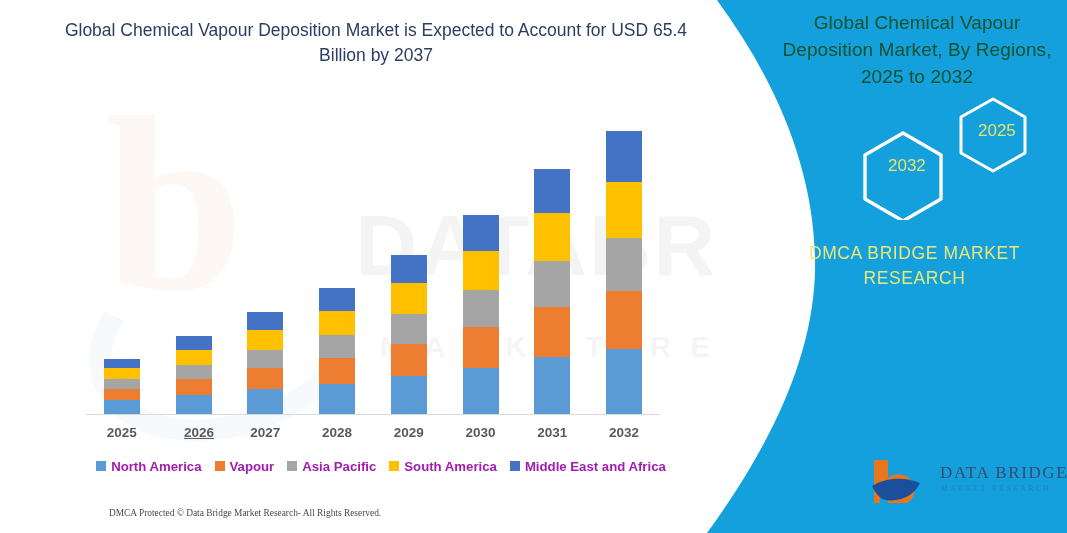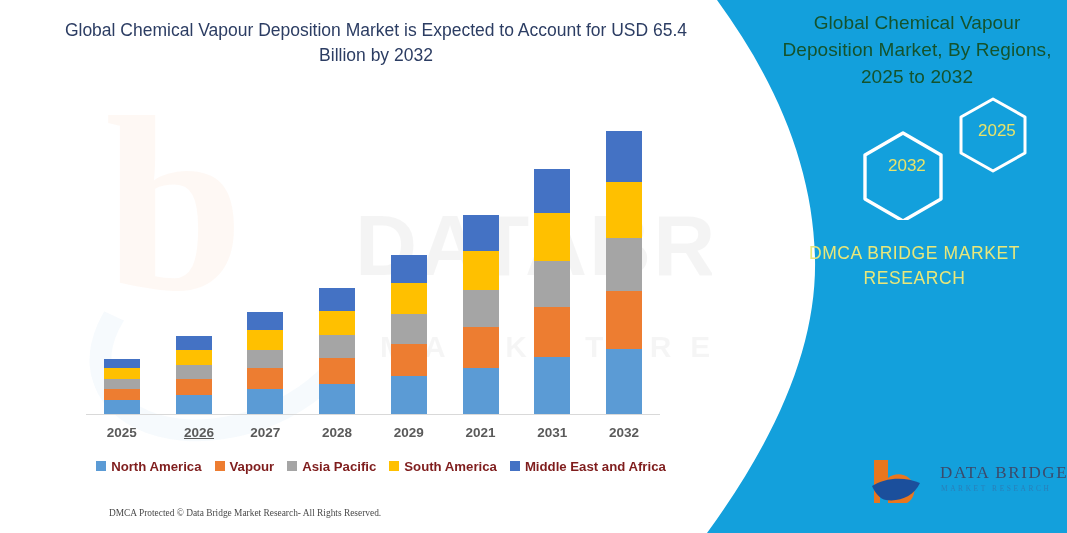--- a/index.html
+++ b/index.html
@@ -110,21 +110,21 @@
     font-size:13.5px; font-weight:700; color:#5a5a5a;
   }
 
   
   #legend {
     position:absolute; left:86px; top:455px; width:590px; height:22px;
     display:flex; align-items:center; justify-content:center; gap:13px;
   }
   .legend-item { display:flex; align-items:center; gap:5px; }
   .legend-swatch { width:10px; height:10px; display:inline-block; }
-  .legend-label { font-size:13.2px; font-weight:700; color:#7f1d1d; white-space:nowrap; }
+  .legend-label { font-size:13.2px; font-weight:700; color:#a21caf; white-space:nowrap; }
 
   
   #footer { position:absolute; left:0; top:505px; width:700px; height:24px;margin-left:36px; }
   .footer-text {
     position:absolute; font-family:"Liberation Serif", serif;
     font-size:9.4px; color:#4a4a4a; white-space:nowrap;
   }
   #footer-left { left:73px; top:3px; }
   #footer-right { left:399px; top:3px; }
 </style>
@@ -133,21 +133,21 @@
 
 <div id="left-area">
 
   <div id="watermark">
     <div id="wm-b">b</div>
     <div id="wm-swoosh"></div>
     <div id="wm-big">DATABRIDGE</div>
     <div id="wm-sub">MARKET RESEARCH</div>
   </div>
 
-  <div id="chart-title">Global Chemical Vapour Deposition Market is Expected to Account for USD 65.4 Billion by 2032</div>
+  <div id="chart-title">Global Chemical Vapour Deposition Market is Expected to Account for USD 65.4 Billion by 2037</div>
 
   <div id="plot">
     <div id="axis-line"></div>
   <div class="bar-col" style="left: 17.875px;">
         <div class="seg" style="background: rgb(91, 155, 213); height: 13.3351px;"></div>
         <div class="seg" style="background: rgb(237, 125, 49); height: 11.1126px;"></div>
         <div class="seg" style="background: rgb(165, 165, 165); height: 9.63089px;"></div>
         <div class="seg" style="background: rgb(255, 192, 0); height: 11.1126px;"></div>
         <div class="seg" style="background: rgb(68, 114, 196); height: 9.63089px;"></div>
       </div>
@@ -201,21 +201,21 @@
         <div class="seg" style="background: rgb(68, 114, 196); height: 51.1178px;"></div>
       </div>
     </div>
 
   <div id="x-labels">
       <div class="x-label" style="left: 5.875px;">2025</div>
       <div class="x-label" style="left: 83px; text-decoration: underline;">2026</div>
       <div class="x-label" style="left: 149.375px;">2027</div>
       <div class="x-label" style="left: 221.125px;">2028</div>
       <div class="x-label" style="left: 292.875px;">2029</div>
-      <div class="x-label" style="left: 364.625px;">2021</div>
+      <div class="x-label" style="left: 364.625px;">2030</div>
       <div class="x-label" style="left: 436.375px;">2031</div>
       <div class="x-label" style="left: 508.125px;">2032</div>
     </div>
 
   <div id="legend">
       <div class="legend-item">
         <span class="legend-swatch" style="background: rgb(91, 155, 213);"></span>
         <span class="legend-label">North America</span>
       </div>
       <div class="legend-item">

